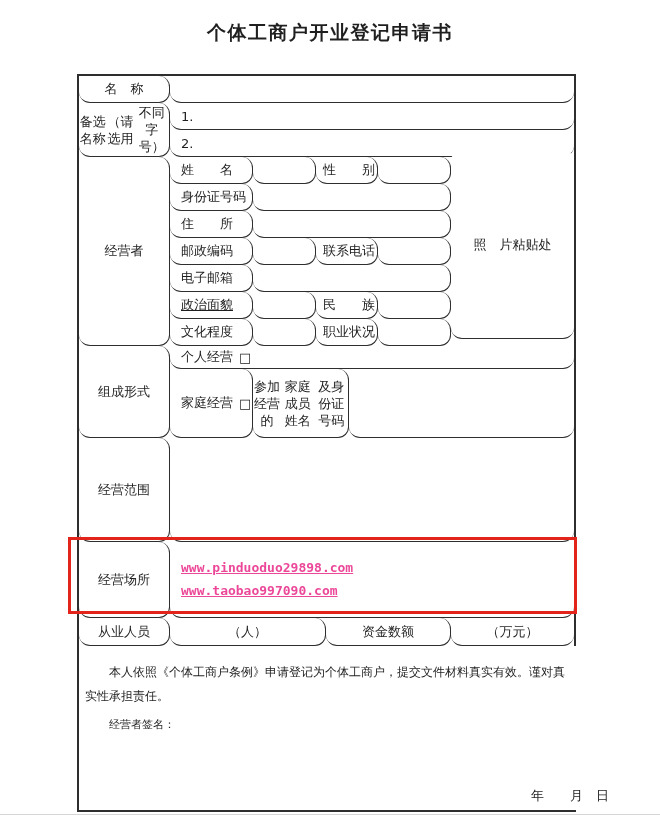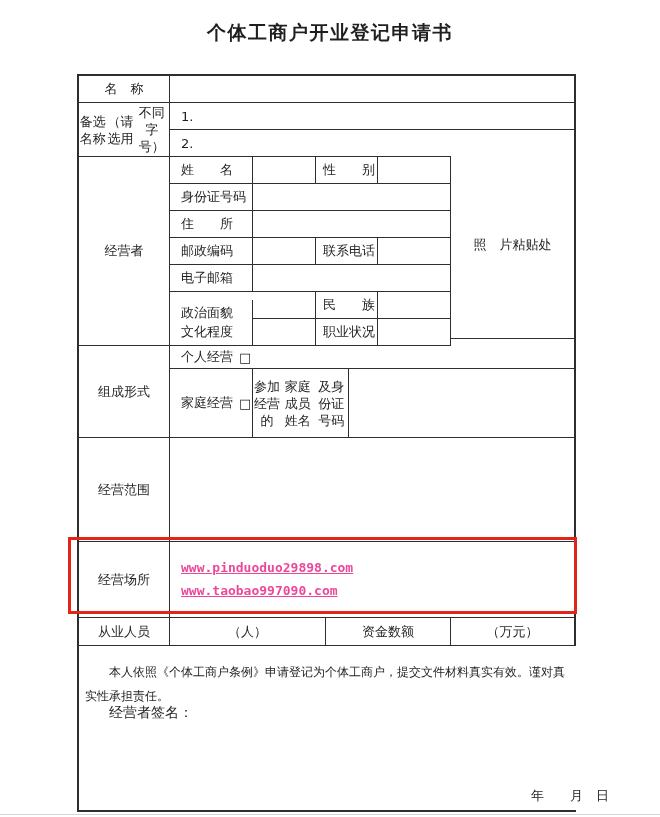--- a/index.html
+++ b/index.html
@@ -2,36 +2,36 @@
 <html><head>
 <meta charset="utf-8">
 <style>
   html,body{margin:0;padding:0;background:#ffffff;}
   body{width:660px;height:817px;position:relative;font-family:"DejaVu Sans",sans-serif;color:#1f1f1f;}
   .doc-title{position:absolute;top:20px;left:0;width:660px;text-align:center;
     font-size:19px;font-weight:bold;letter-spacing:1.5px;}
   .tbl{position:absolute;left:77px;top:74px;width:495px;height:734px;
     border:2px solid #2e2e2e;box-sizing:content-box;background:#fff;}
   .cell{position:absolute;box-sizing:border-box;border-right:1px solid #2e2e2e;
-    border-bottom:1px solid #2e2e2e;font-size:13px;overflow:hidden;background:#fff;}
+    border-bottom:1px solid #2e2e2e;font-size:13px;overflow:hidden;background:#fff;border-radius:11px;}
   .no-r{border-right:none;}
   .no-b{border-bottom:none;}
   .c-center{display:flex;align-items:center;justify-content:center;text-align:center;}
   .c-col{display:flex;flex-direction:row;align-items:center;justify-content:center;
     text-align:center;line-height:17px;}
   .c-left{display:flex;align-items:center;padding-left:11px;}
   .c-left-sm{display:flex;align-items:center;padding-left:7px;}
   .photo-cell{line-height:25px;}
   .links-cell{padding:14px 0 0 11px;line-height:23px;}
   .link{color:#ec4899;text-decoration:underline;font-family:"DejaVu Sans Mono",monospace;
     font-size:13px;font-weight:bold;display:block;cursor:pointer;}
   .decl-cell{font-size:13px;}
   .decl-body{position:absolute;left:6px;top:14px;width:483px;font-size:12px;
     line-height:24px;text-indent:2em;letter-spacing:0;}
-  .decl-sign{position:absolute;left:30px;top:58px;font-size:14px;}
+  .decl-sign{position:absolute;left:30px;top:71px;font-size:11px;}
   .decl-date{position:absolute;right:45px;top:141px;font-size:13px;}
   .highlight-box{position:absolute;left:68px;top:537px;width:509px;height:77px;
     box-sizing:border-box;border:3px solid #e2241b;background:transparent;pointer-events:none;}
   .page-edge{position:absolute;left:0;top:814px;width:660px;height:1px;background:#d6d6d6;}
   .chk{display:inline-block;margin-left:6px;}
 </style>
 </head>
 <body>
 
 <div class="doc-title">个体工商户开业登记申请书</div>
@@ -68,21 +68,21 @@
   <div class="cell" style="left:174px;top:135px;width:198px;height:27px;"></div>
 
   <div class="cell c-left" style="left:91px;top:162px;width:83px;height:27px;">邮政编码</div>
   <div class="cell" style="left:174px;top:162px;width:63px;height:27px;"></div>
   <div class="cell c-left-sm" style="left:237px;top:162px;width:62px;height:27px;">联系电话</div>
   <div class="cell" style="left:299px;top:162px;width:73px;height:27px;"></div>
 
   <div class="cell c-left" style="left:91px;top:189px;width:83px;height:27px;">电子邮箱</div>
   <div class="cell" style="left:174px;top:189px;width:198px;height:27px;"></div>
 
-  <div class="cell c-left" style="left:91px;top:224px;width:83px;height:27px;">政治面貌</div>
+  <div class="cell c-left" style="left:91px;top:216px;width:83px;height:27px;text-decoration:underline;">政治面貌</div>
   <div class="cell" style="left:174px;top:216px;width:63px;height:27px;"></div>
   <div class="cell c-left-sm" style="left:237px;top:216px;width:62px;height:27px;text-align:right;">民　　族</div>
   <div class="cell" style="left:299px;top:216px;width:73px;height:27px;"></div>
 
   <div class="cell c-left" style="left:91px;top:243px;width:83px;height:27px;">文化程度</div>
   <div class="cell" style="left:174px;top:243px;width:63px;height:27px;"></div>
   <div class="cell c-left-sm" style="left:237px;top:243px;width:62px;height:27px;">职业状况</div>
   <div class="cell" style="left:299px;top:243px;width:73px;height:27px;"></div>
 
   <div class="cell c-center" style="left:0;top:270px;width:91px;height:92px;">组成形式</div>

